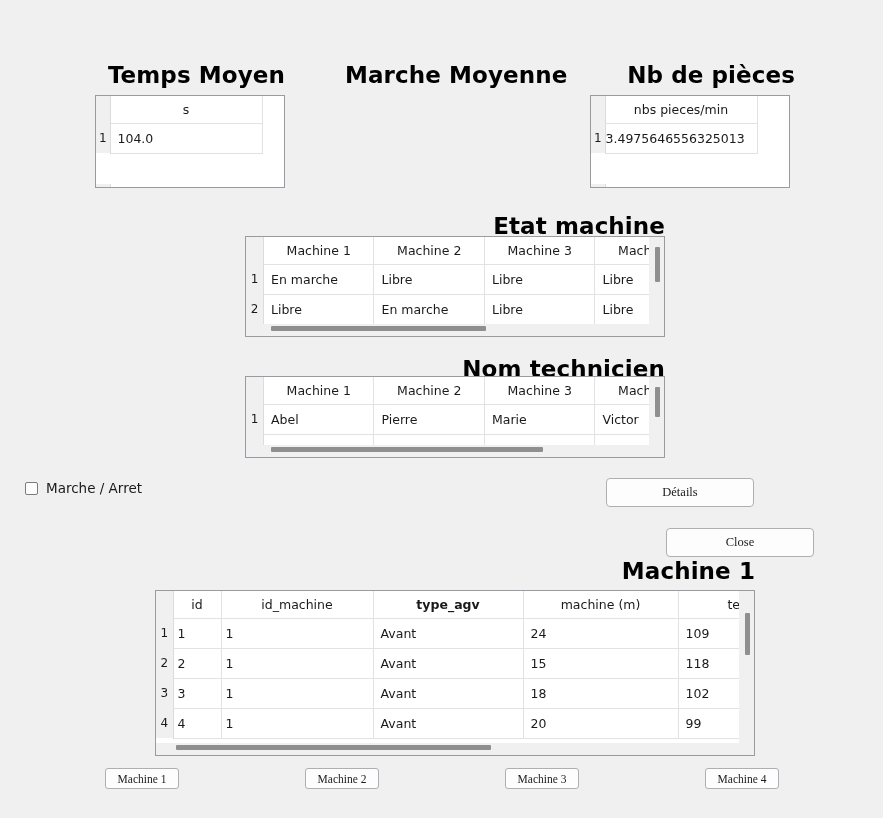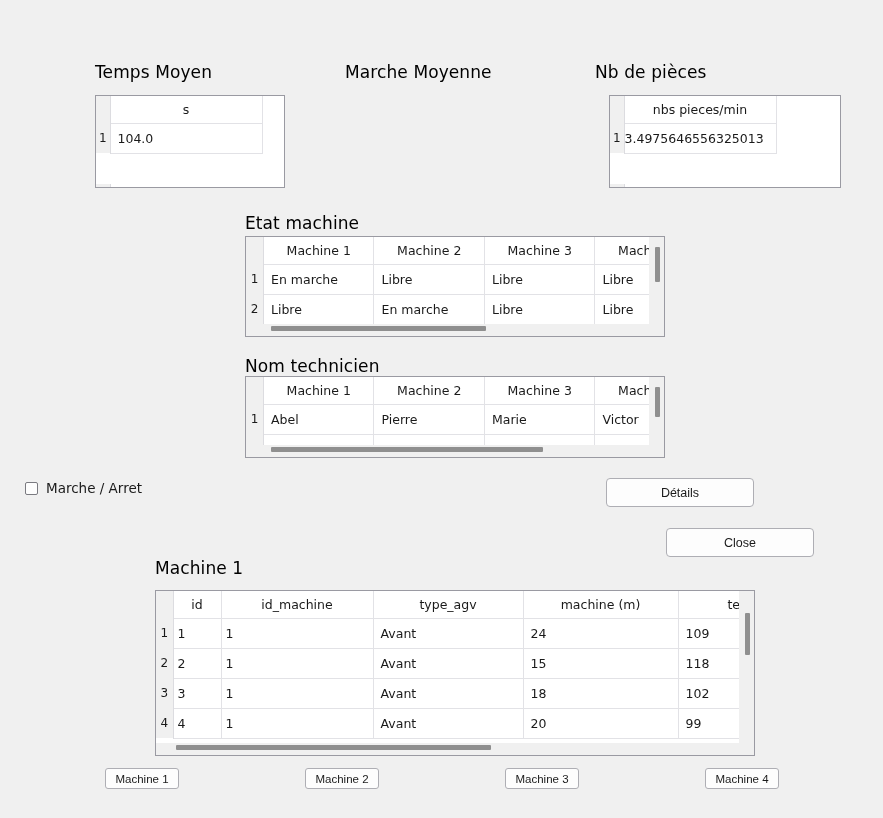--- a/index.html
+++ b/index.html
@@ -17,23 +17,23 @@
   }
   .stage {
     position: relative;
     width: 883px;
     height: 818px;
   }
 
   
   .heading {
     position: absolute;
-    text-align: left;
-    font-weight: normal;
-    font-size: 17px;
+    text-align: right;
+    font-weight: bold;
+    font-size: 23px;
     color: #000;
     letter-spacing: 0.1px;
     white-space: nowrap;
   }
 
   
   .panel {
     position: absolute;
     background: #ffffff;
     border: 1px solid #9a9aa2;
@@ -138,21 +138,21 @@
     color: #1a1a1a;
     white-space: nowrap;
   }
 
   
   .btn {
     position: absolute;
     background: #fdfdfd;
     border: 1px solid #aeaeb4;
     border-radius: 4px;
-    font-family: Liberation Sans, sans-serif;
+    font-family: Liberation Serif, serif;
     font-size: 12.5px;
     color: #1a1a1a;
     display: flex;
     align-items: center;
     justify-content: center;
     box-sizing: border-box;
     padding: 0;
     white-space: nowrap;
   }
   .btn.small {
@@ -180,21 +180,21 @@
         </tr>
       </tbody>
         </table>
       <div style="position:absolute; left:0; top:88px; width:14px; height:62px; background:#f0f0f0; border-right:1px solid #dcdce0;"></div>
     </div>
   </div>
 
   <div class="heading" style="left:345px; top:62px; width:200px;">Marche Moyenne</div>
 
   <div class="heading" style="left:595px; top:62px; width:200px;">Nb de pièces</div>
-  <div class="panel" style="left:609px; top:95px; width:232px; height:93px;">
+  <div class="panel" style="left:590px; top:95px; width:200px; height:93px;">
     <div class="grid-wrap" style="width:198px; height:91px;">
       <table class="grid" style="width:166px;">
         <tbody>
             <tr>
           <th class="rowhead-corner" style="width:14px;"></th>
           <th style="width:152px;">nbs pieces/min</th>
         </tr>
         <tr>
           <td class="rowhead">1</td>
           <td style="padding:0 0;">3.4975646556325013</td>
@@ -289,21 +289,21 @@
 
   <div class="heading" style="left:155px; top:558px; width:600px;">Machine 1</div>
   <div class="panel with-scroll" style="left:155px; top:590px; width:600px; height:166px;">
     <div class="grid-wrap" style="left:0; top:0; width:583px; height:152px;">
       <table class="grid" style="width:660px;">
         <tbody>
             <tr>
           <th class="rowhead-corner" style="width:17px;"></th>
           <th style="width:48px;margin-left:37px;">id</th>
           <th style="width:152px;">id_machine</th>
-          <th style="width:150px;">type_agv</th>
+          <th style="width:150px;font-weight:bold;">type_agv</th>
           <th style="width:155px;">machine (m)</th>
           <th style="width:138px;">temps</th>
         </tr>
         <tr>
           <td class="rowhead">1</td>
           <td style="padding:0 4px;">1</td>
           <td style="padding:0 4px;">1</td>
           <td>Avant</td>
           <td>24</td>
           <td>109</td>

